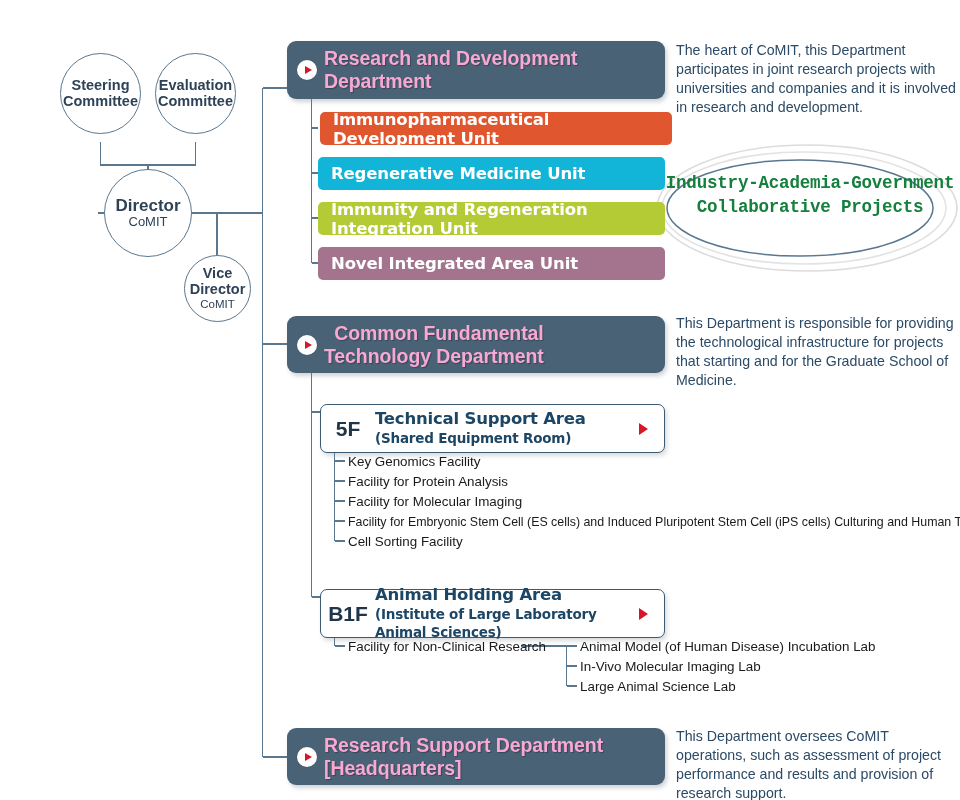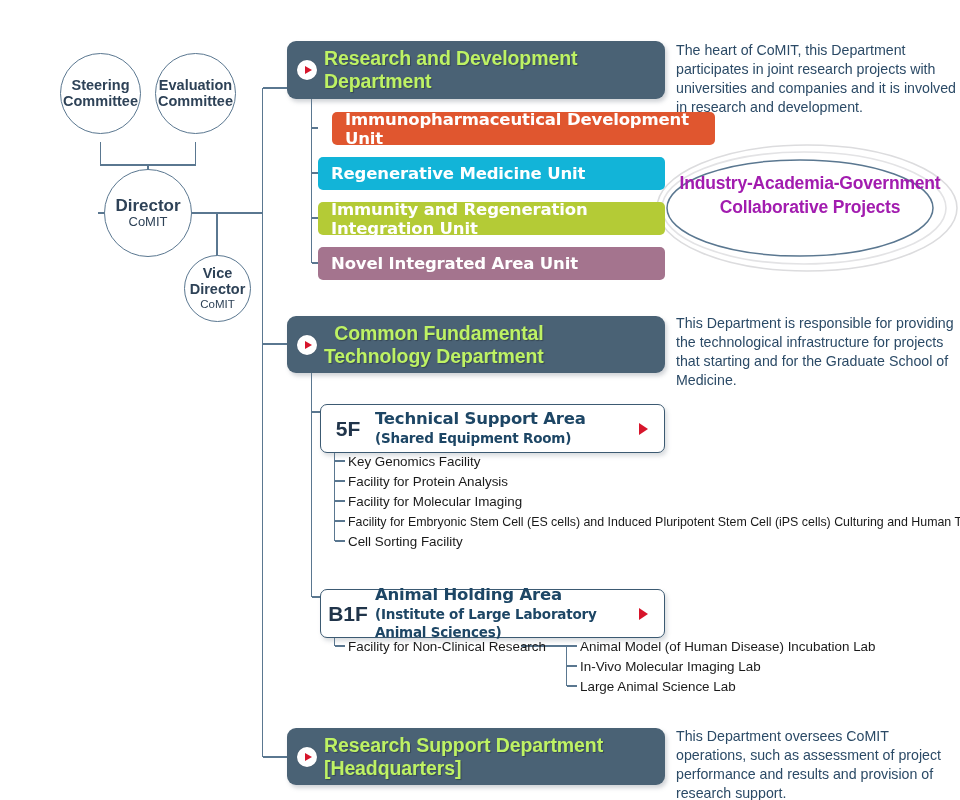--- a/index.html
+++ b/index.html
@@ -24,21 +24,21 @@
   .circ .c-sub{line-height:1.12;}
 
   
   .dept{
     position:absolute;background:#4a6275;border-radius:9px;
     box-shadow:2px 3px 4px rgba(120,130,140,.35);
     display:flex;align-items:center;box-sizing:border-box;
     padding-left:10px;
   }
   .dept-title{
-    color:#bef264;font-weight:bold;font-size:19.5px;line-height:1.16;
+    color:#f9a8d4;font-weight:bold;font-size:19.5px;line-height:1.16;
     margin-left:7px;letter-spacing:-.1px;
     text-shadow:1px 1px 1px rgba(0,0,0,.28);
   }
   .playmark{
     width:20px;height:20px;border-radius:50%;background:#fff;
     display:flex;align-items:center;justify-content:center;flex:0 0 auto;
     box-shadow:0 0 0 .5px rgba(0,0,0,.08);
   }
   .playmark i{
     display:block;width:0;height:0;
@@ -94,22 +94,22 @@
 
   
   .desc{
     position:absolute;font-size:14.2px;line-height:1.34;color:#2b4a66;
     font-family:"Liberation Sans","DejaVu Sans",sans-serif;
   }
 
   
   .ellipse-label{
     position:absolute;text-align:center;font-weight:bold;
-    font-size:17.5px;line-height:1.35;color:#a21caf;
-    font-family:Liberation Sans, sans-serif;letter-spacing:-.2px;
+    font-size:17.5px;line-height:1.35;color:#15803d;
+    font-family:Liberation Mono, monospace;letter-spacing:-.2px;
   }
 </style>
 </head>
 <body>
 
 <div id="stage">
 
   <svg id="lines" viewBox="0 0 960 800" width="960" height="800">
     <g stroke="#5a7790" stroke-width="1.4" fill="none" shape-rendering="crispEdges">
 
@@ -193,21 +193,21 @@
   </div>
 
   <div class="dept" style="left:287px;top:41px;width:378px;height:58px;">
     <span class="playmark">
         <i></i>
       </span>
     <span class="dept-title">Research and Development<br>Department</span>
   </div>
   <div class="desc" style="left:676px;top:41px;width:282px;">The heart of CoMIT, this Department participates in joint research projects with universities and companies and it is involved in research and development.</div>
 
-  <div class="unit" style="left:332px;top:112px;width:383px;height:33px;background:#e0562f;">
+  <div class="unit" style="left:320px;top:112px;width:352px;height:33px;background:#e0562f;">
     <span>Immunopharmaceutical Development Unit</span>
   </div>
   <div class="unit" style="left:318px;top:157px;width:347px;height:33px;background:#12b4d8;">
     <span>Regenerative Medicine Unit</span>
   </div>
   <div class="unit" style="left:318px;top:202px;width:347px;height:33px;background:#b4cb36;">
     <span>Immunity and Regeneration Integration Unit</span>
   </div>
   <div class="unit" style="left:318px;top:247px;width:347px;height:33px;background:#a4748e;">
     <span>Novel Integrated Area Unit</span>

